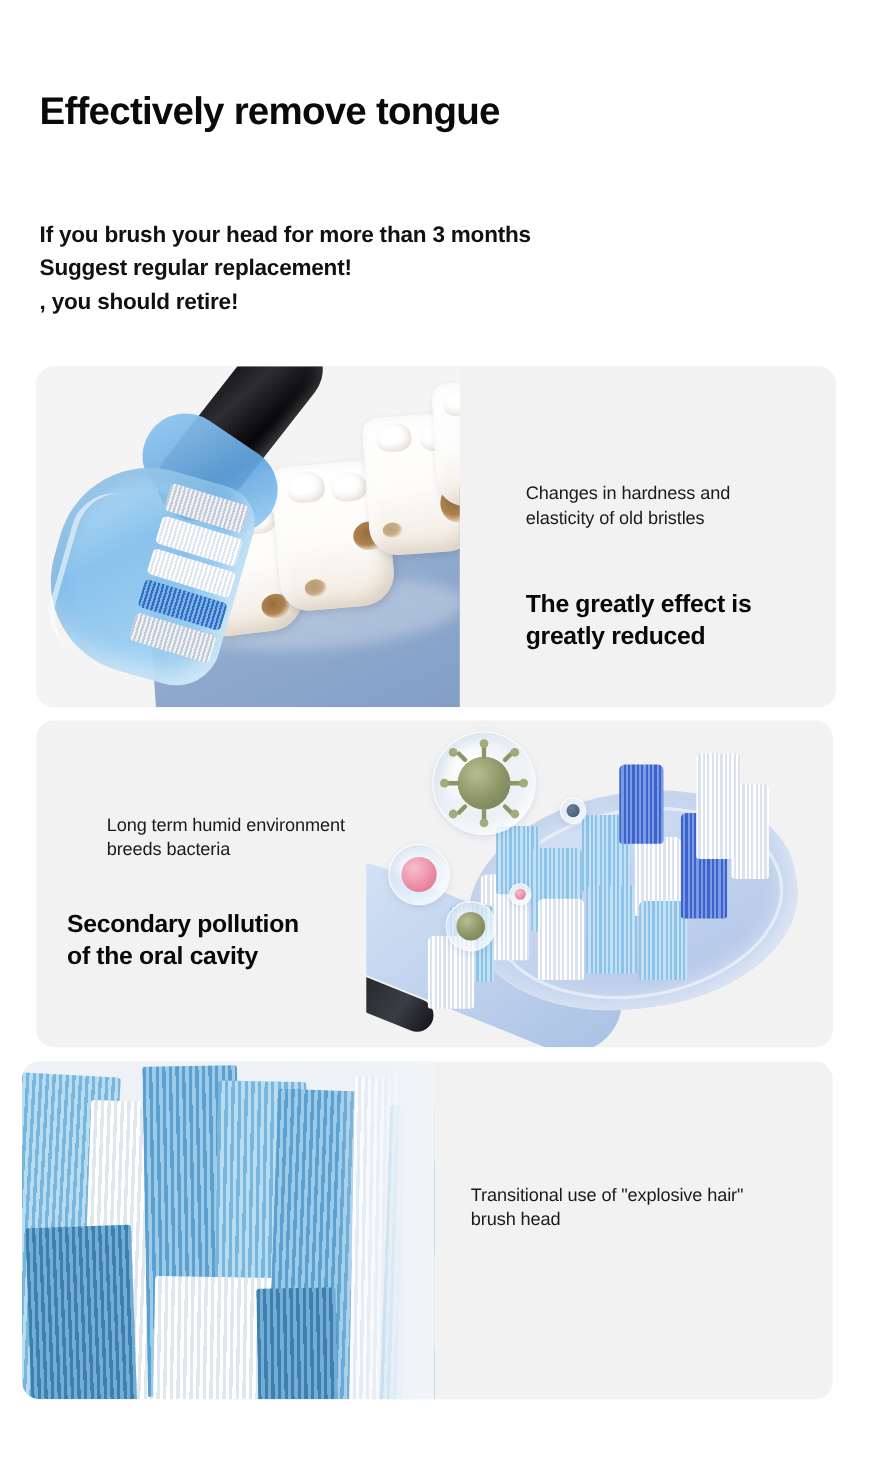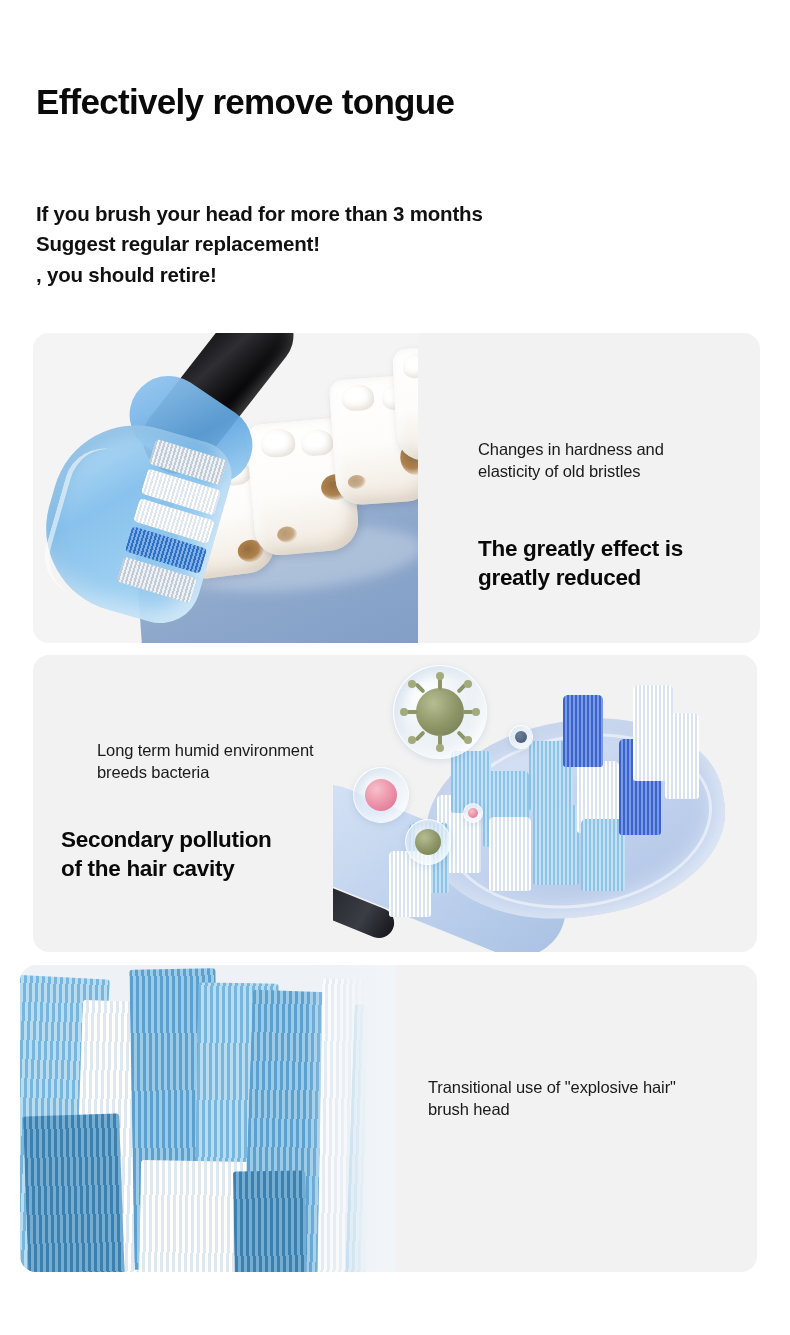--- a/index.html
+++ b/index.html
@@ -335,21 +335,21 @@
 greatly reduced</p>
   </div>
 </section>
 
 <section class="card" id="card-2">
 
   <div class="card-text">
     <p class="caption">Long term humid environment
 breeds bacteria</p>
     <p class="emphasis">Secondary pollution
-of the hair cavity</p>
+of the oral cavity</p>
   </div>
 
   <div class="photo" id="photo-2">
     <div class="p2-neck"></div>
     <div class="p2-handle-tip"></div>
     <div class="p2-head"></div>
     <div class="p2-head-rim"></div>
 
     <div class="tuft tuft-white" style="left:104px;top:140px;width:44px;height:78px;"></div>
     <div class="tuft tuft-lightblue" style="left:118px;top: 96px;width:40px;height:62px;"></div>

